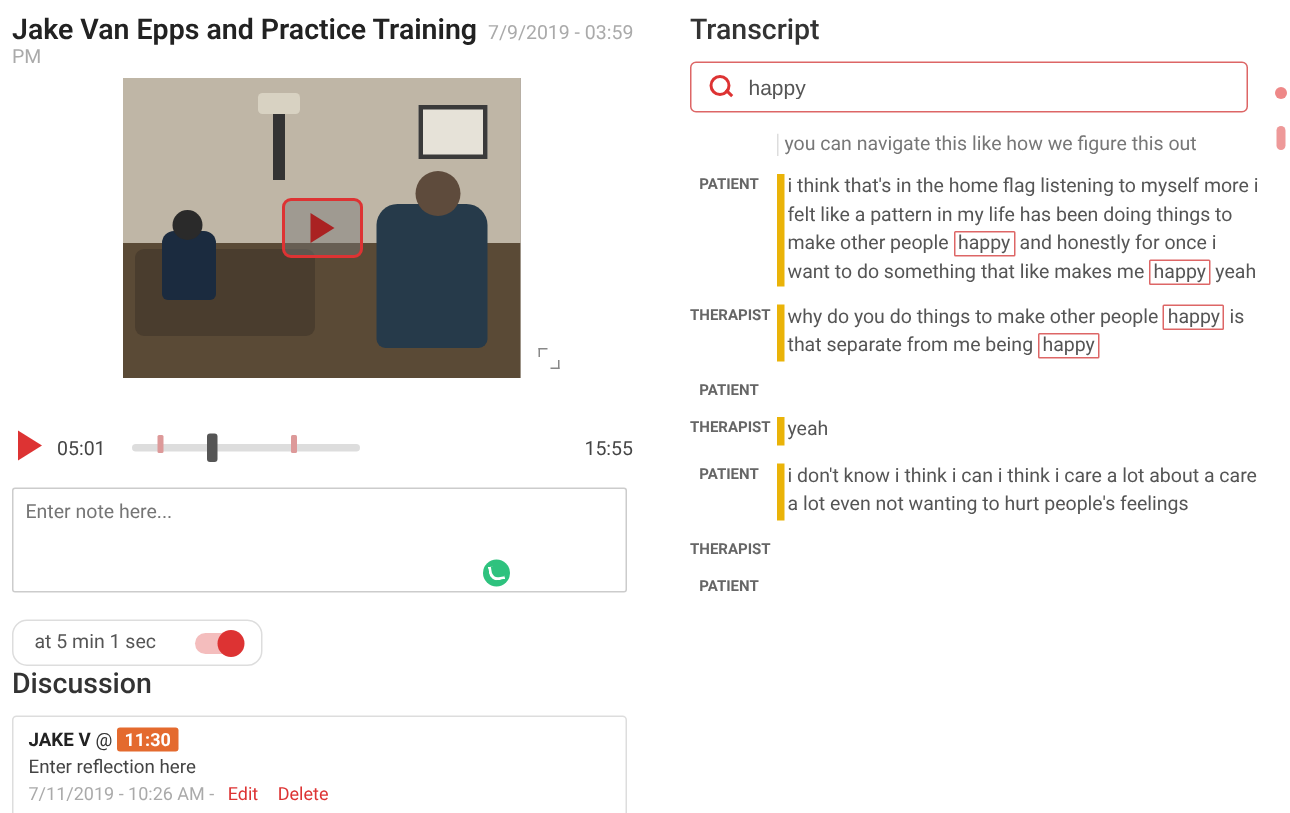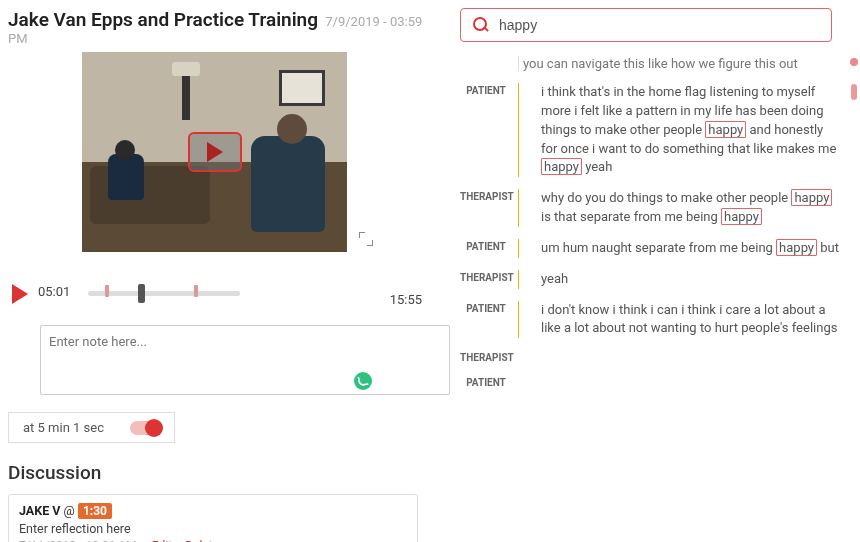--- a/index.html
+++ b/index.html
@@ -82,21 +82,21 @@
     color:#888;
   }
   .fs-icon::before, .fs-icon::after {
     content:''; position:absolute; width:5px; height:5px; border:1.5px solid #888;
   }
   .fs-icon::before { top:0; left:0; border-right:none; border-bottom:none; }
   .fs-icon::after { bottom:0; right:0; border-left:none; border-top:none; }
 
   .player-bar {
     display:flex;
-    align-items:flex-start;
+    align-items:flex-end;
     margin-top: 32px;
     gap: 10px;
     padding: 0 4px;
   }
   .play-btn {
     width:0;height:0;
     border-left:16px solid #d33;
     border-top:10px solid transparent;
     border-bottom:10px solid transparent;
     cursor:pointer;
@@ -125,21 +125,21 @@
     height: 70px;
     border:1px solid #ccc;
     border-radius:2px;
     padding:8px;
     font-family:inherit;
     font-size:13px;
     color:#444;
     resize:none;
     position:relative;
   }
-  .note-wrap { position:relative; width:340px;margin-left:32px; }
+  .note-wrap { position:relative; width:340px; }
   .grammarly {
     position:absolute; right:8px; bottom:8px;
     width:18px;height:18px;border-radius:50%;
     background:#2ec27e;
     display:flex;align-items:center;justify-content:center;
   }
   .grammarly::after {
     content:''; width:8px;height:8px;border:2px solid #fff;border-top:none;border-right:none;
     border-radius:0 0 0 6px;
     transform:rotate(-10deg);
@@ -150,33 +150,33 @@
     gap:16px;
     margin-top:14px;
     align-items:center;
   }
   .btn-save {
     background:#d44; color:#fff; border:none;
     padding:8px 18px; font-size:13px; border-radius:3px;
     cursor:pointer;
   }
   .at-box {
-    border:1px solid #ddd; border-radius:0;
+    border:1px solid #ddd; border-radius:10px;
     padding:7px 14px; font-size:13px; color:#555;
     display:flex; align-items:center; gap:26px;
   }
   .toggle {
     width:30px; height:14px; background:#f4bdbd; border-radius:10px; position:relative;
   }
   .toggle .knob {
     position:absolute; right:-3px; top:-2px; width:18px; height:18px; background:#d33; border-radius:50%;
   }
 
   .discussion-h {
-    font-size:19px; font-weight:500; color:#333; margin-top:18px;
+    font-size:19px; font-weight:500; color:#333; 
   }
   .comment {
     border:1px solid #ddd; border-radius:3px;
     padding:8px 10px; margin-top:10px; width:410px;
     font-size:12.5px;
   }
   .comment .author { font-weight:700; color:#222; }
   .comment .badge {
     background:#e46a2e; color:#fff; font-weight:700;
     padding:1px 5px; border-radius:2px; font-size:12px;
@@ -229,22 +229,22 @@
     margin-bottom:12px;
   }
   .speaker {
     width:58px; text-align:center;
     font-size:10px; font-weight:700; color:#666;
     padding-right:6px;
     padding-top:2px;
     flex-shrink:0;
   }
   .utter {
-    border-left:1px solid #eab308;
-    padding-left:22px;
+    border-left:5px solid #eab308;
+    padding-left:2px;
     font-size:13px; color:#555; line-height:1.45;
     flex:1;
   }
   .hl {
     border:1px solid #d66; padding:0 2px; border-radius:1px;
   }
   .partial {
     margin-left:58px;
     border-left:1px solid #ddd;
     padding-left:4px;
@@ -313,60 +313,60 @@
           </div>
       </div>
     </div>
 
     <div class="discussion-h">Discussion</div>
 
     <div class="comment">
       <div>
         <span class="author">JAKE V</span>
         <span>@</span>
-        <span class="badge">1:30</span>
+        <span class="badge">11:30</span>
       </div>
       <div class="body">Enter reflection here</div>
       <div class="meta">
         <span>7/11/2019 - 10:26 AM</span> -
         <a class="edit">Edit</a>
         <a class="del">Delete</a>
       </div>
     </div>
   </div>
 
   <div class="right">
+    <div class="transcript-h">Transcript</div>
 
     <div class="search-wrap">
       <div class="mag"></div>
       <input type="text" id="search-input" value="happy" style="">
     </div>
 
     <div class="tlist" id="tlist">
       <div class="partial">you can navigate this like how we figure this out</div>
 
     <div class="trow">
           <div class="speaker">PATIENT</div>
           <div class="utter">i think that's in the home flag listening to myself more i felt like a pattern in my life has been doing things to make other people <span class="hl">happy</span> and honestly for once i want to do something that like makes me <span class="hl">happy</span> yeah</div>
         </div>
         <div class="trow">
           <div class="speaker">THERAPIST</div>
           <div class="utter">why do you do things to make other people <span class="hl">happy</span> is that separate from me being <span class="hl">happy</span></div>
         </div>
         <div class="trow">
           <div class="speaker">PATIENT</div>
-          <div class="utter">um hum naught separate from me being <span class="hl">happy</span> but</div>
         </div>
         <div class="trow">
           <div class="speaker">THERAPIST</div>
           <div class="utter">yeah</div>
         </div>
         <div class="trow">
           <div class="speaker">PATIENT</div>
-          <div class="utter">i don't know i think i can i think i care a lot about a like a lot about not wanting to hurt people's feelings</div>
+          <div class="utter">i don't know i think i can i think i care a lot about a care a lot even not wanting to hurt people's feelings</div>
         </div>
         <div class="trow">
           <div class="speaker">THERAPIST</div>
         </div>
         <div class="trow">
           <div class="speaker">PATIENT</div>
         </div>
       </div>
 
     <div class="scroll-dots">

